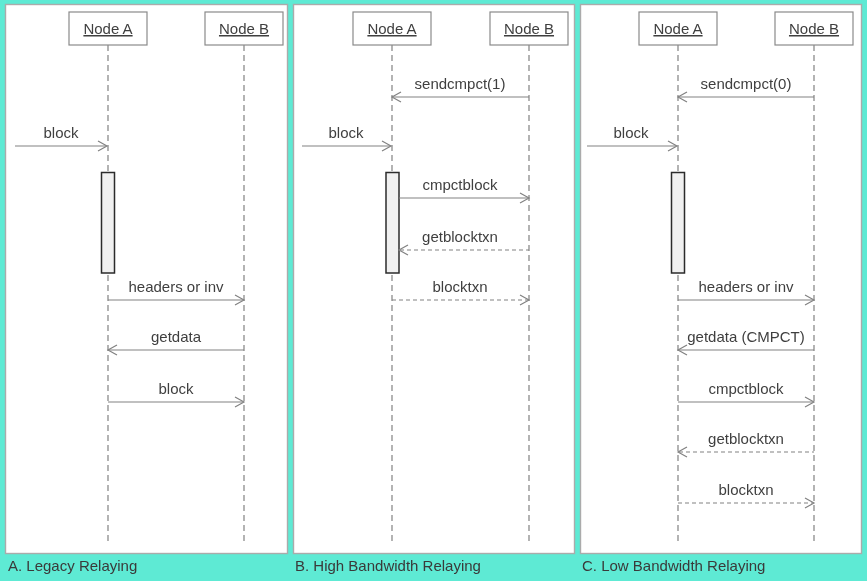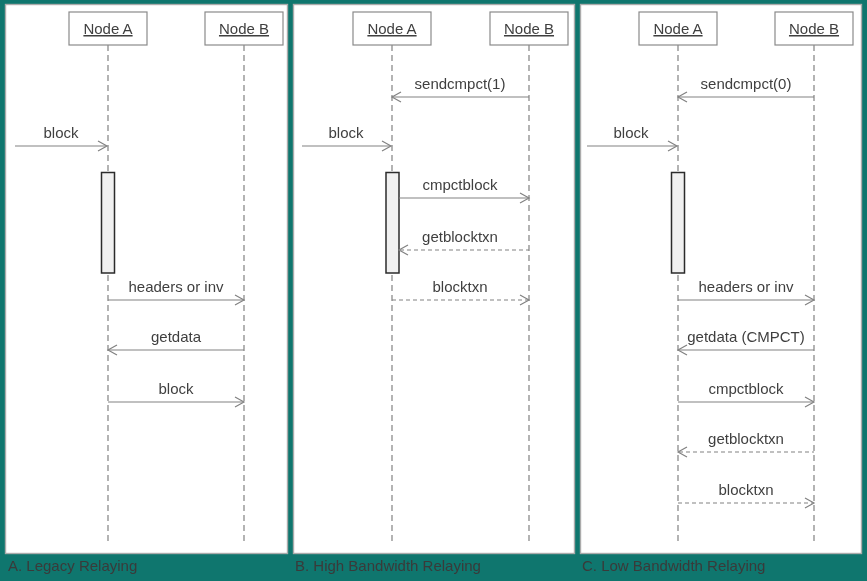--- a/index.html
+++ b/index.html
@@ -1,16 +1,16 @@
 <!DOCTYPE html>
 <html><head>
 <meta charset="utf-8">
 <style>
   html,body { margin:0; padding:0; background:#ffffff; }
-  .stage { position:relative; width:867px; height:581px; background:#0f766e; overflow:hidden; }
+  .stage { position:relative; width:867px; height:581px; background:#5eead4; overflow:hidden; }
   svg { display:block; }
   .panel-rect   { fill:#ffffff; stroke:#ababab; stroke-width:1.4; }
   .actor-box    { fill:#ffffff; stroke:#8a8a8a; stroke-width:1.2; }
   .actor-label  { font:15px "Liberation Sans", sans-serif; fill:#3f3f3f;
                   text-anchor:middle; text-decoration:underline; }
   .lifeline     { stroke:#828282; stroke-width:1.2; stroke-dasharray:6 4; fill:none; }
   .arrow        { stroke:#828282; stroke-width:1.2; fill:none; }
   .dash         { stroke-dasharray:4 3; }
   .head         { stroke:#828282; stroke-width:1.2; fill:none; }
   .msg          { font:15px "Liberation Sans", sans-serif; fill:#3f3f3f; text-anchor:middle; }

